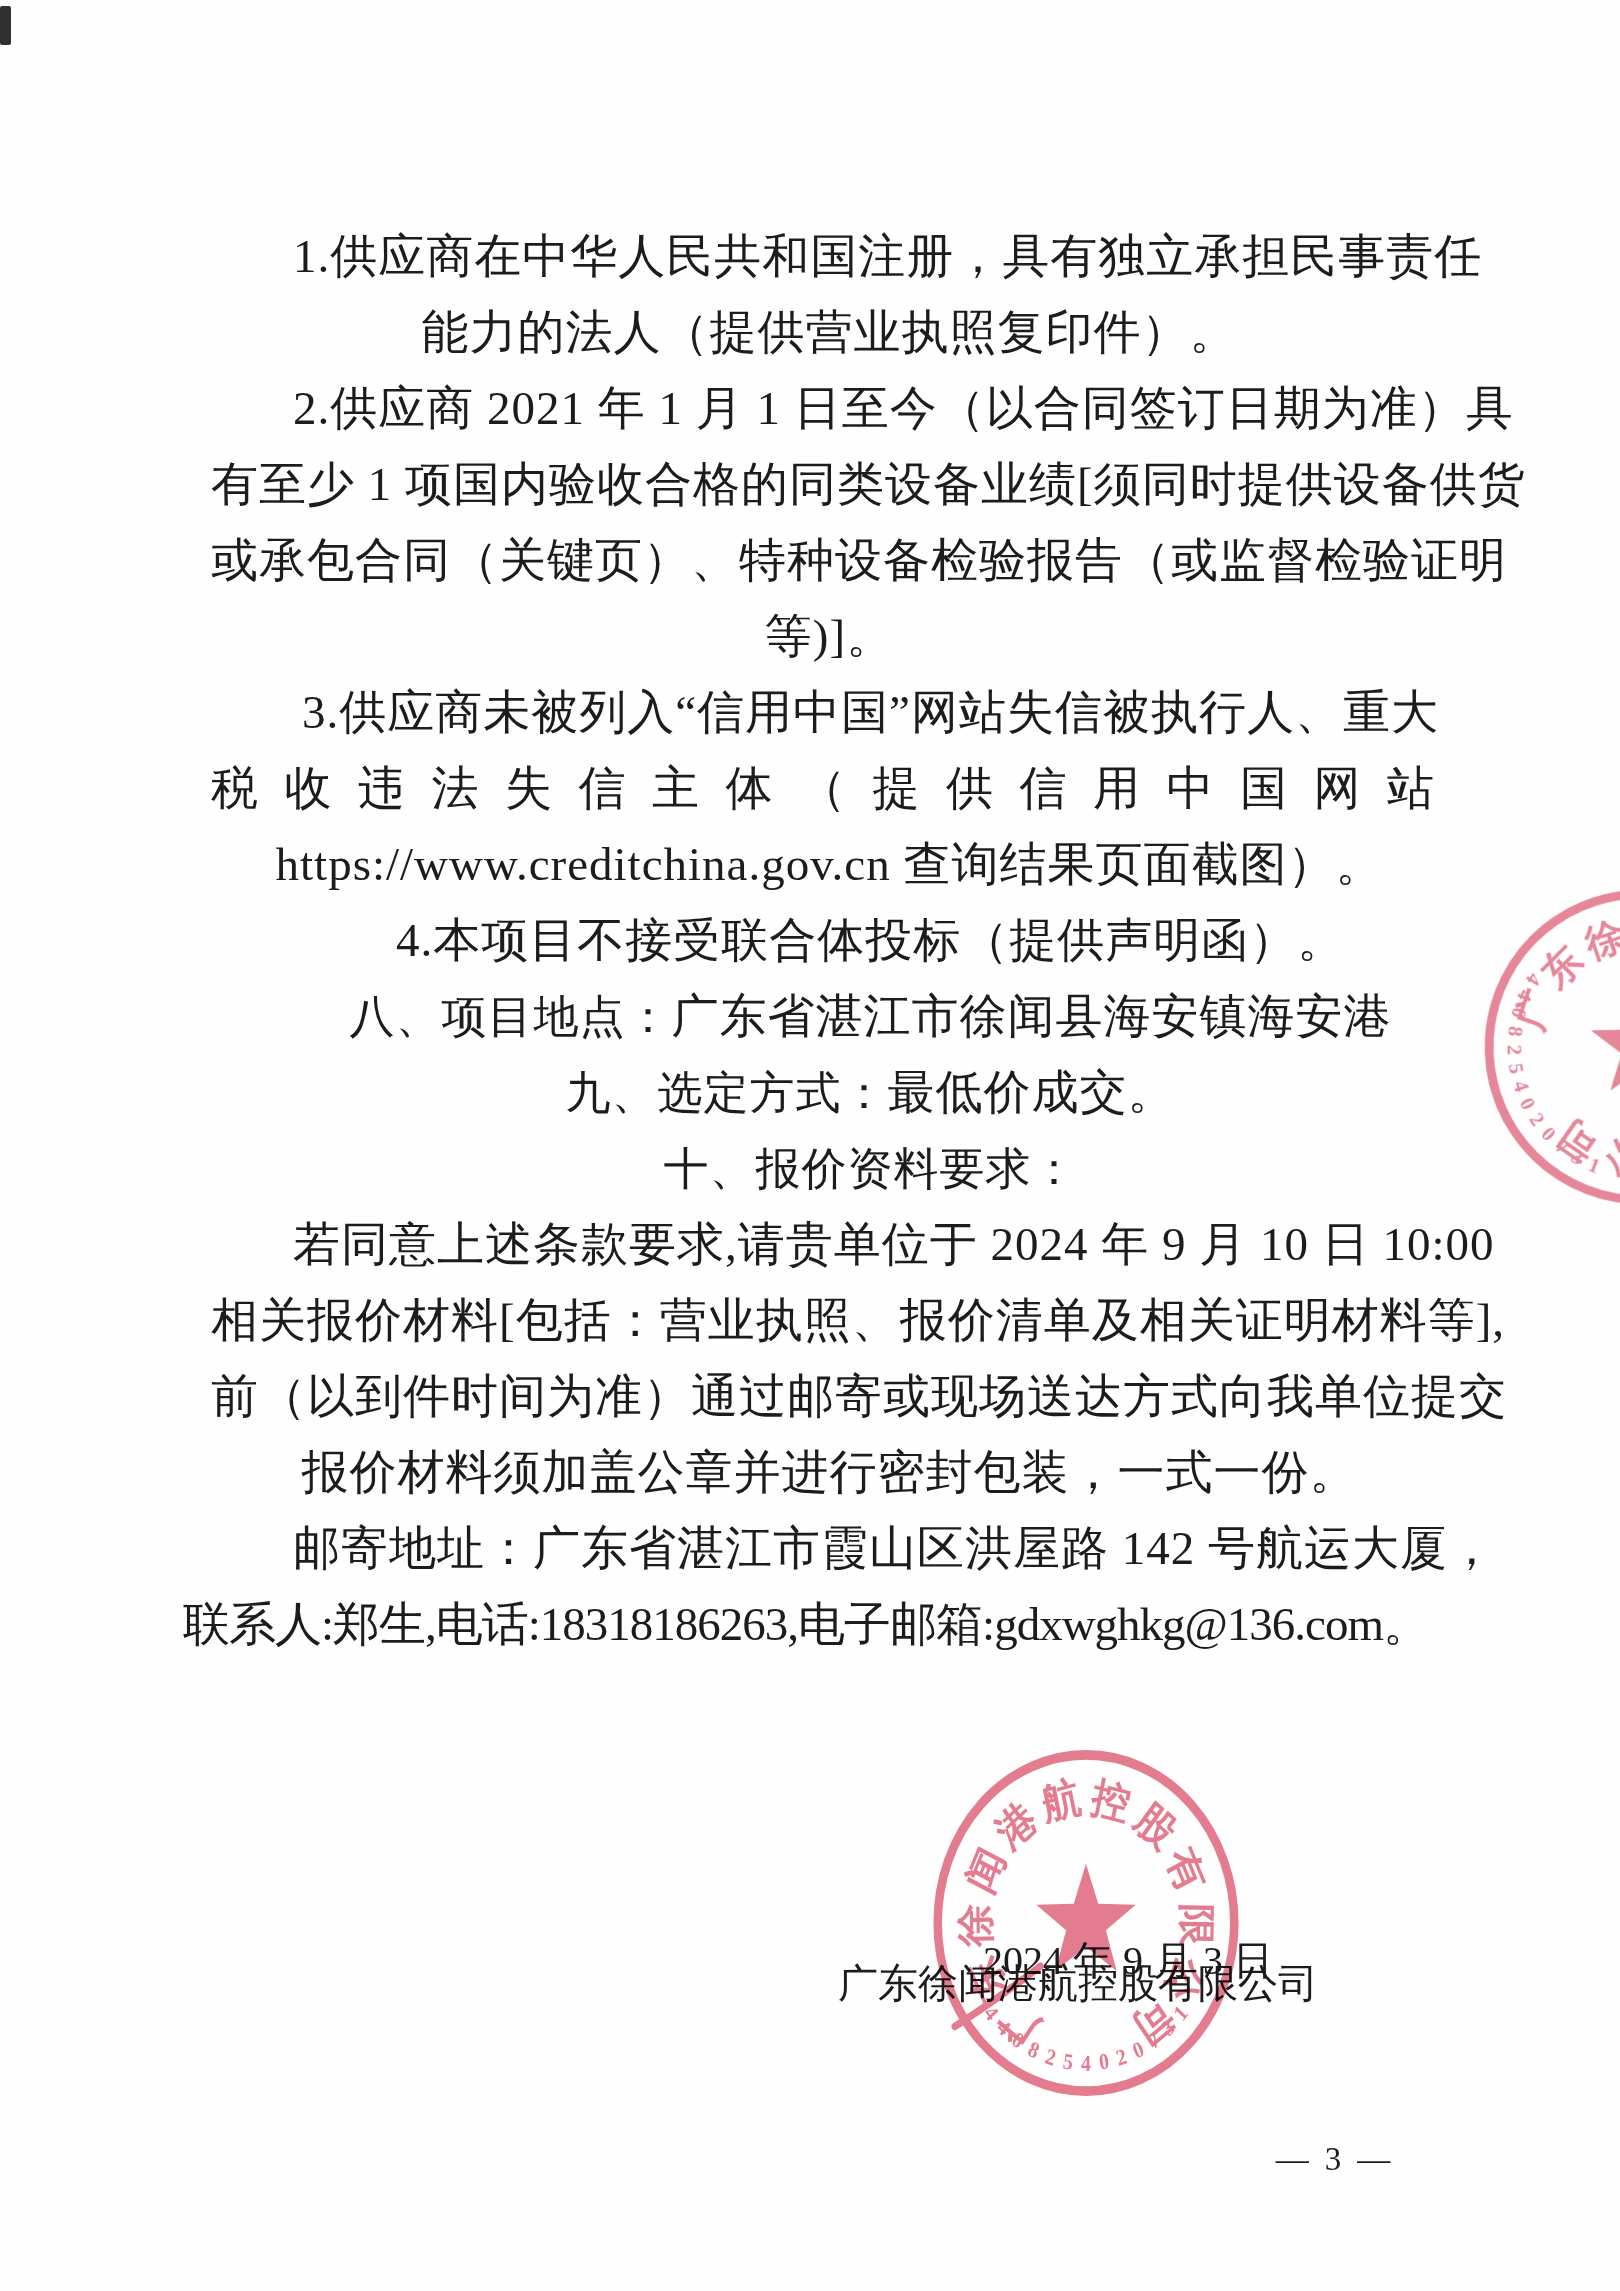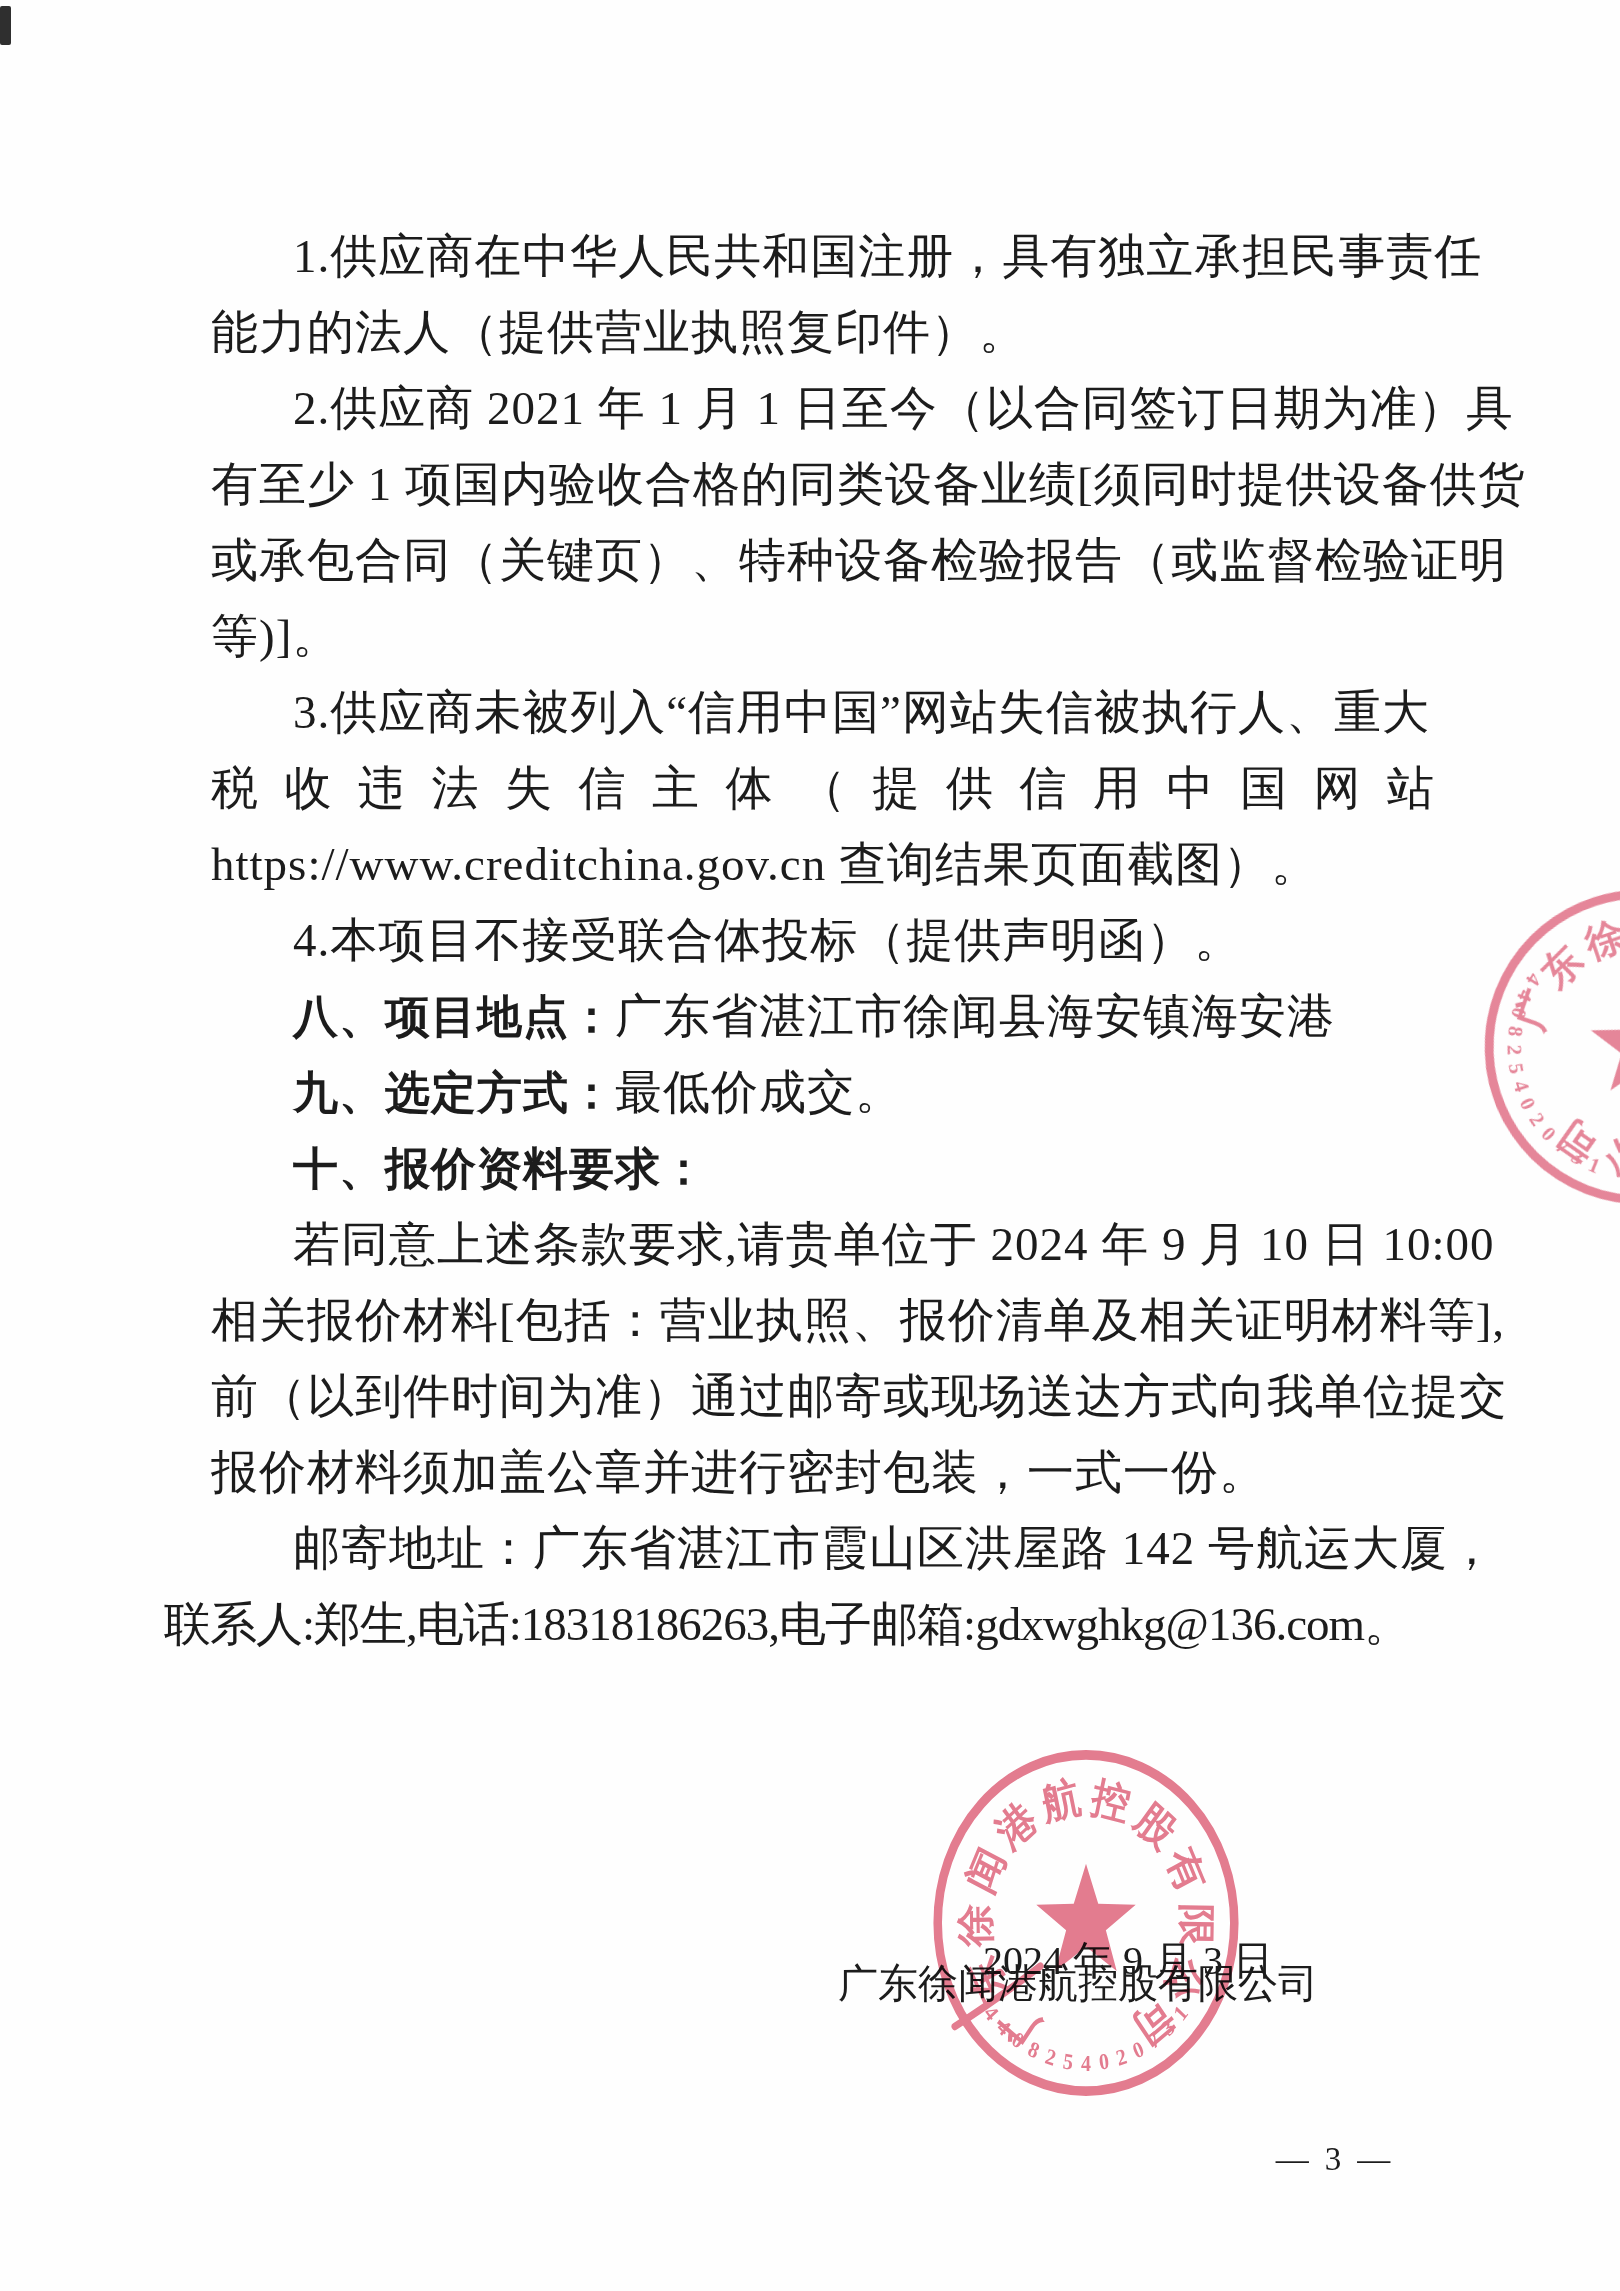--- a/index.html
+++ b/index.html
@@ -2,33 +2,33 @@
 <html><head>
 <meta charset="utf-8">
 <style>
   html,body{margin:0;padding:0;}
   body{
     width:1620px;height:2292px;position:relative;overflow:hidden;
     background:#fefefe;
     font-family:"Liberation Serif","DejaVu Serif",serif;
     color:#1c1c1c;
   }
-  .page{position:absolute;inset:0;}
+  .page{position:absolute;inset:0;text-align:center;}
   
   .speck{position:absolute;left:0;top:5.9px;width:10.8px;height:39px;background:#2f2f2f;border-radius:2px;}
   
   .body-text{
     position:absolute;left:211px;top:218px;width:1237px;
     font-size:47px;line-height:76px;letter-spacing:1px;
   }
   .line{white-space:nowrap;height:76px;}
   .line.indent{text-indent:82px;}
   .line.spread{letter-spacing:26.5px;}
   .line.tight{margin-left:-47px;letter-spacing:-1px;}
-  .hd{font-weight:bold;font-family:"Liberation Sans","DejaVu Sans",sans-serif;font-size:45px;}
+  .hd{font-weight:normal;font-family:"Liberation Sans","DejaVu Sans",sans-serif;font-size:45px;}
   
   .sig-company{
     position:absolute;left:1078px;top:1956px;transform:translateX(-50%);
     font-size:40px;white-space:nowrap;letter-spacing:0px;
   }
   .sig-date{
     position:absolute;left:1128px;top:1933px;transform:translateX(-50%);
     font-size:40px;white-space:nowrap;
   }
   

